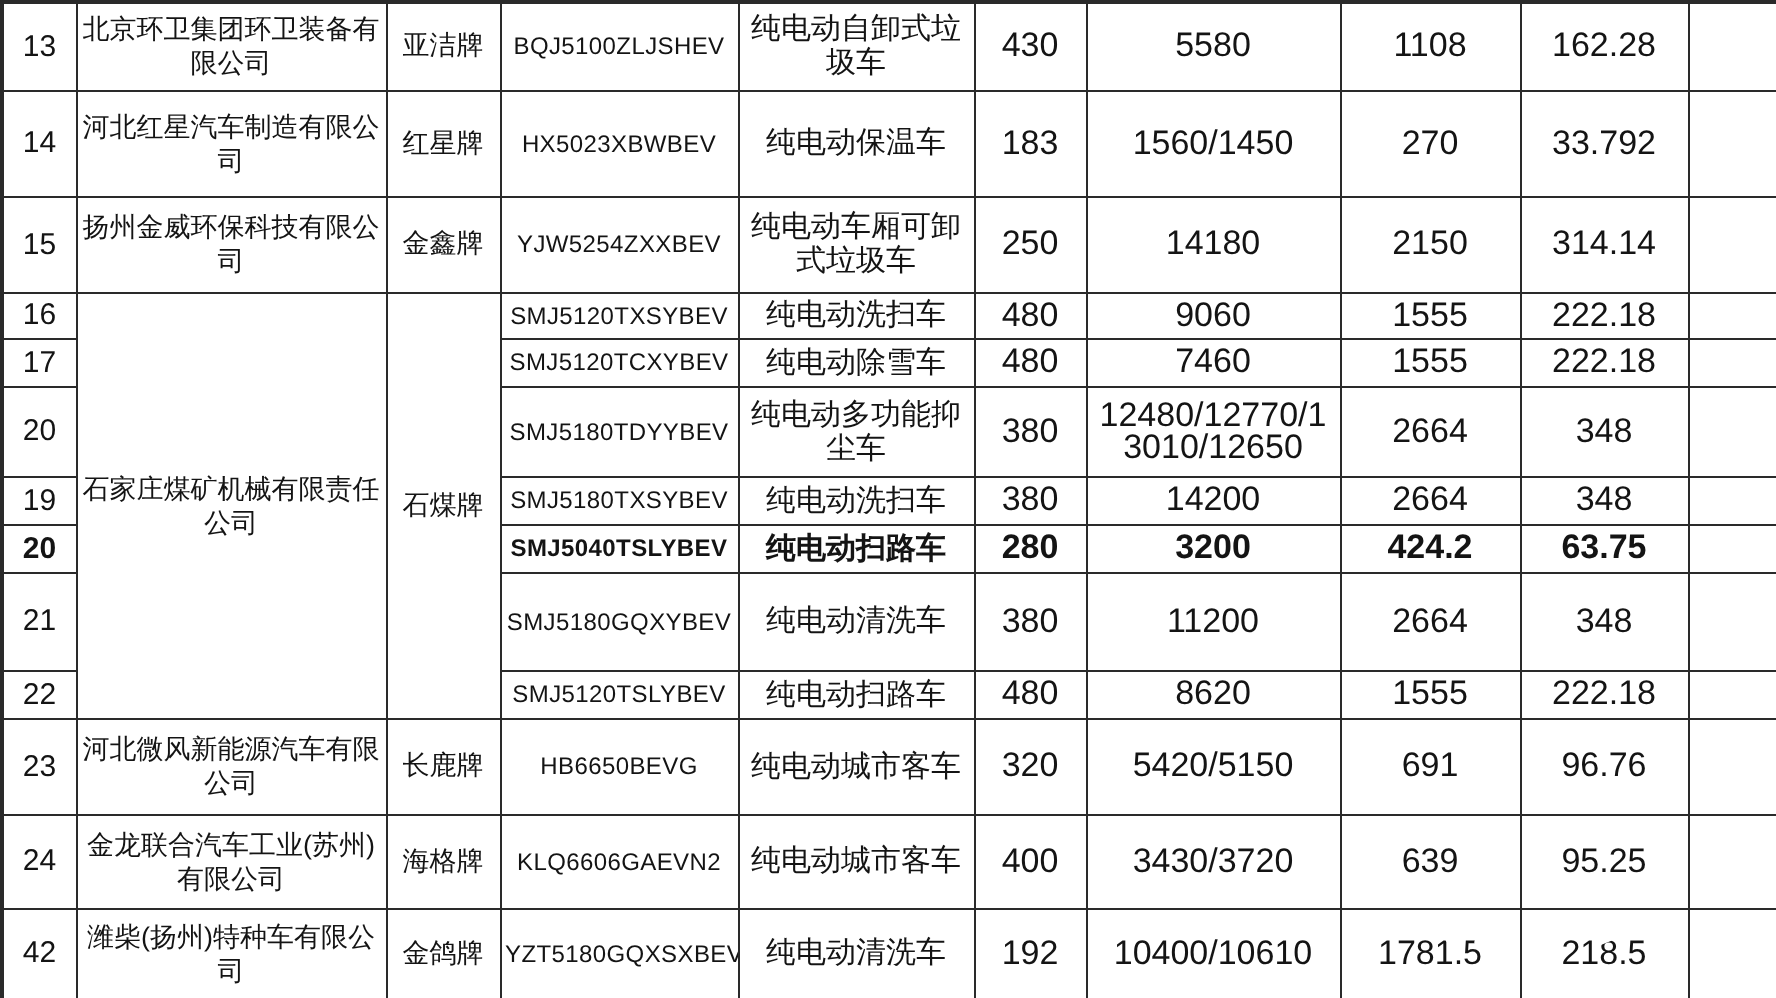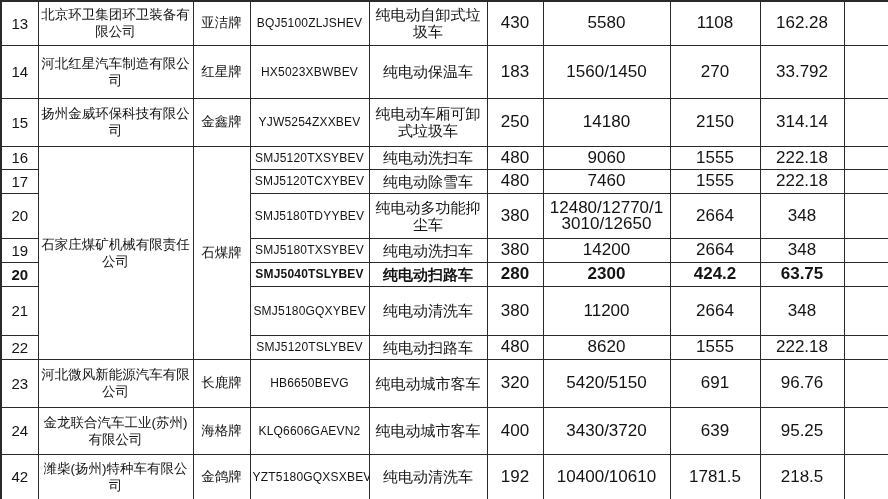--- a/index.html
+++ b/index.html
@@ -115,21 +115,21 @@
           <td class="c-val">14200</td>
           <td class="c-val">2664</td>
           <td class="c-val">348</td>
           <td class="c-empty"></td>
         </tr>
         <tr style="height: 24px; font-weight: bold;">
           <td class="c-no">20</td>
           <td class="c-model">SMJ5040TSLYBEV</td>
           <td class="c-type">纯电动扫路车</td>
           <td class="c-val">280</td>
-          <td class="c-val">2300</td>
+          <td class="c-val">3200</td>
           <td class="c-val">424.2</td>
           <td class="c-val">63.75</td>
           <td class="c-empty"></td>
         </tr>
         <tr style="height: 49px;">
           <td class="c-no">21</td>
           <td class="c-model">SMJ5180GQXYBEV</td>
           <td class="c-type">纯电动清洗车</td>
           <td class="c-val">380</td>
           <td class="c-val">11200</td>

